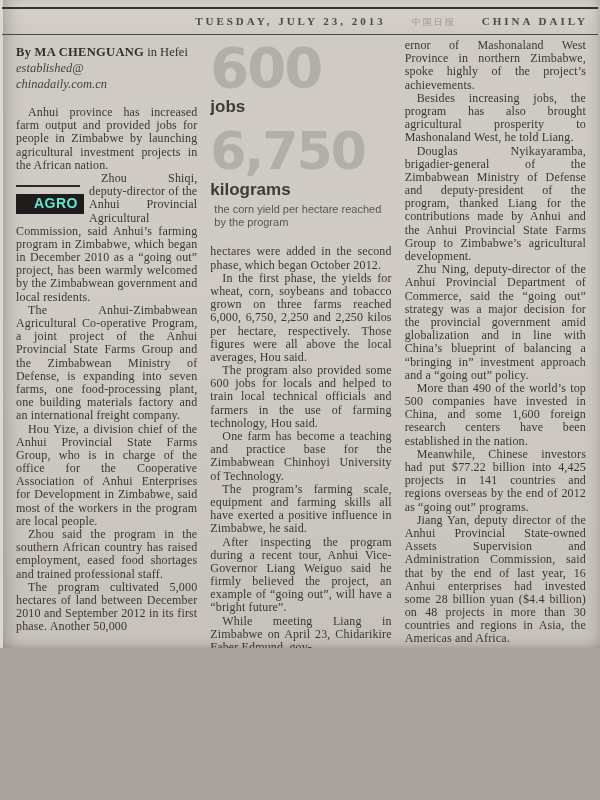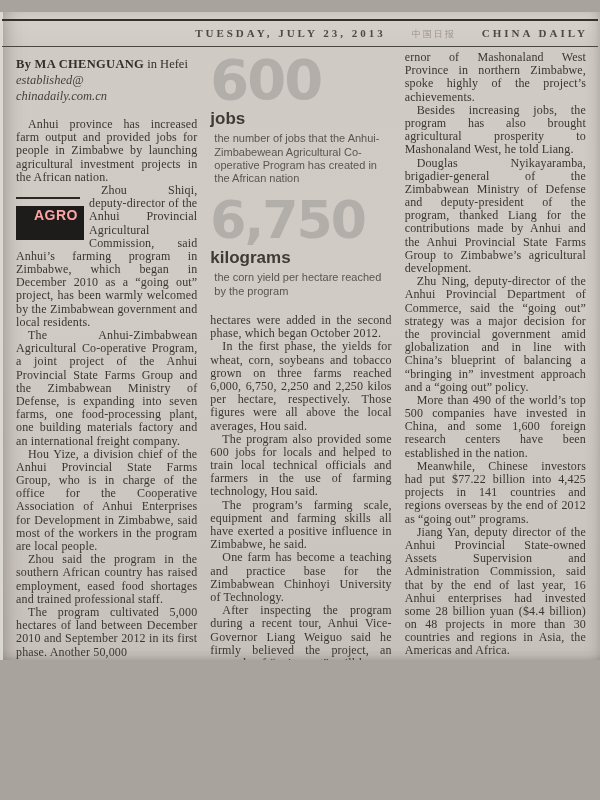--- a/index.html
+++ b/index.html
@@ -1,19 +1,19 @@
 <!DOCTYPE html>
 <html><head>
 <meta charset="utf-8">
 <style>
   html,body{margin:0;padding:0;background:#a8a39d;}
   .page{
     position:relative;
     width:600px;height:648px;
-    margin:12px auto;
+    margin:0 auto;
     overflow:hidden;
     background:linear-gradient(180deg,#d8d3cd 0%,#cfcac4 5%,#d0cbc5 45%,#cbc6c0 80%,#c7c1bb 100%);
     box-shadow:inset 14px 0 22px -14px rgba(60,55,50,.55), inset -8px 0 16px -10px rgba(60,55,50,.35), inset 0 -6px 12px -8px rgba(60,55,50,.3);
     font-family:"Liberation Serif","DejaVu Serif",serif;
     color:#383430;
   }
   .edge-strip{position:absolute;left:0;top:0;width:3px;height:100%;background:#e9e6e1;opacity:.8;}
   
   .masthead{position:relative;padding-top:7px;}
   .rule{height:2px;background:#35322e;margin:0 2px;}
@@ -43,24 +43,24 @@
   .body-p.cont{text-indent:0;}
   
   .byline{margin:6px 0 14px 0;}
   .byline-line{margin:0;font-size:12.5px;color:#33302c;}
   .byline-line b{letter-spacing:.3px;}
   .byline-email{margin:1px 0 0 0;font-size:12.5px;font-style:italic;color:#45413c;}
   
   .agro-wrap{float:left;width:64px;margin:13px 9px 3px 0;}
   .agro-rule{height:2px;background:#2c2925;margin-bottom:7px;}
   .agro-box{
-    display:inline-block;background:#1e1c1a;color:#fca5a5;
+    display:inline-block;background:#1e1c1a;color:#5eead4;
     font-family:"Liberation Sans","DejaVu Sans",sans-serif;
     font-weight:bold;font-size:14px;letter-spacing:.5px;
-    padding:2px 6px 17px 6px;
+    padding:2px 6px 3px 6px;
   }
   
   .info{margin:2px 0 10px 0;text-align:left;}
   .info-number{
     font-family:"DejaVu Sans","Liberation Sans",sans-serif;
     font-weight:800;font-size:56px;line-height:.95;
     color:#b2aeaa;letter-spacing:-2px;
   }
   .info-number.small{font-size:52px;}
   .info-unit{
@@ -106,33 +106,32 @@
       <p class="body-p">The Anhui-Zimbabwean Agricultural Co-operative Program, a joint project of the Anhui Provincial State Farms Group and the Zimbabwean Ministry of Defense, is expanding into seven farms, one food-processing plant, one building materials factory and an international freight company.</p>
       <p class="body-p">Hou Yize, a division chief of the Anhui Provincial State Farms Group, who is in charge of the office for the Cooperative Association of Anhui Enterprises for Development in Zimbabwe, said most of the workers in the program are local people.</p>
       <p class="body-p">Zhou said the program in the southern African country has raised employment, eased food shortages and trained professional staff.</p>
       <p class="body-p">The program cultivated 5,000 hectares of land between December 2010 and September 2012 in its first phase. Another 50,000</p>
     </div>
 
     <div class="col">
       <div class="info">
         <div class="info-number">600</div>
         <div class="info-unit">jobs</div>
-        <div class="info-caption">the number of jobs that the Anhui-Zimbabewean Agricultural Co-operative Program has created in the African nation</div>
       </div>
       <div class="info">
         <div class="info-number small">6,750</div>
         <div class="info-unit">kilograms</div>
         <div class="info-caption">the corn yield per hectare reached by the program</div>
       </div>
       <div class="info-gap"></div>
       <p class="body-p cont">hectares were added in the second phase, which began October 2012.</p>
       <p class="body-p">In the first phase, the yields for wheat, corn, soybeans and tobacco grown on three farms reached 6,000, 6,750, 2,250 and 2,250 kilos per hectare, respectively. Those figures were all above the local averages, Hou said.</p>
       <p class="body-p">The program also provided some 600 jobs for locals and helped to train local technical officials and farmers in the use of farming technology, Hou said.</p>
+      <p class="body-p">One farm has become a teaching and practice base for the Zimbabwean Chinhoyi University of Technology.</p>
       <p class="body-p">The program’s farming scale, equipment and farming skills all have exerted a positive influence in Zimbabwe, he said.</p>
-      <p class="body-p">One farm has become a teaching and practice base for the Zimbabwean Chinhoyi University of Technology.</p>
       <p class="body-p">After inspecting the program during a recent tour, Anhui Vice-Governor Liang Weiguo said he firmly believed the project, an example of “going out”, will have a “bright future”.</p>
       <p class="body-p">While meeting Liang in Zimbabwe on April 23, Chidarikire Faber Edmund, gov-</p>
     </div>
 
     <div class="col">
       <p class="body-p cont">ernor of Mashonaland West Province in northern Zimbabwe, spoke highly of the project’s achievements.</p>
       <p class="body-p">Besides increasing jobs, the program has also brought agricultural prosperity to Mashonaland West, he told Liang.</p>
       <p class="body-p">Douglas Nyikayaramba, brigadier-general of the Zimbabwean Ministry of Defense and deputy-president of the program, thanked Liang for the contributions made by Anhui and the Anhui Provincial State Farms Group to Zimbabwe’s agricultural development.</p>
       <p class="body-p">Zhu Ning, deputy-director of the Anhui Provincial Department of Commerce, said the “going out” strategy was a major decision for the provincial government amid globalization and in line with China’s blueprint of balancing a “bringing in” investment approach and a “going out” policy.</p>
       <p class="body-p">More than 490 of the world’s top 500 companies have invested in China, and some 1,600 foreign research centers have been established in the nation.</p>

